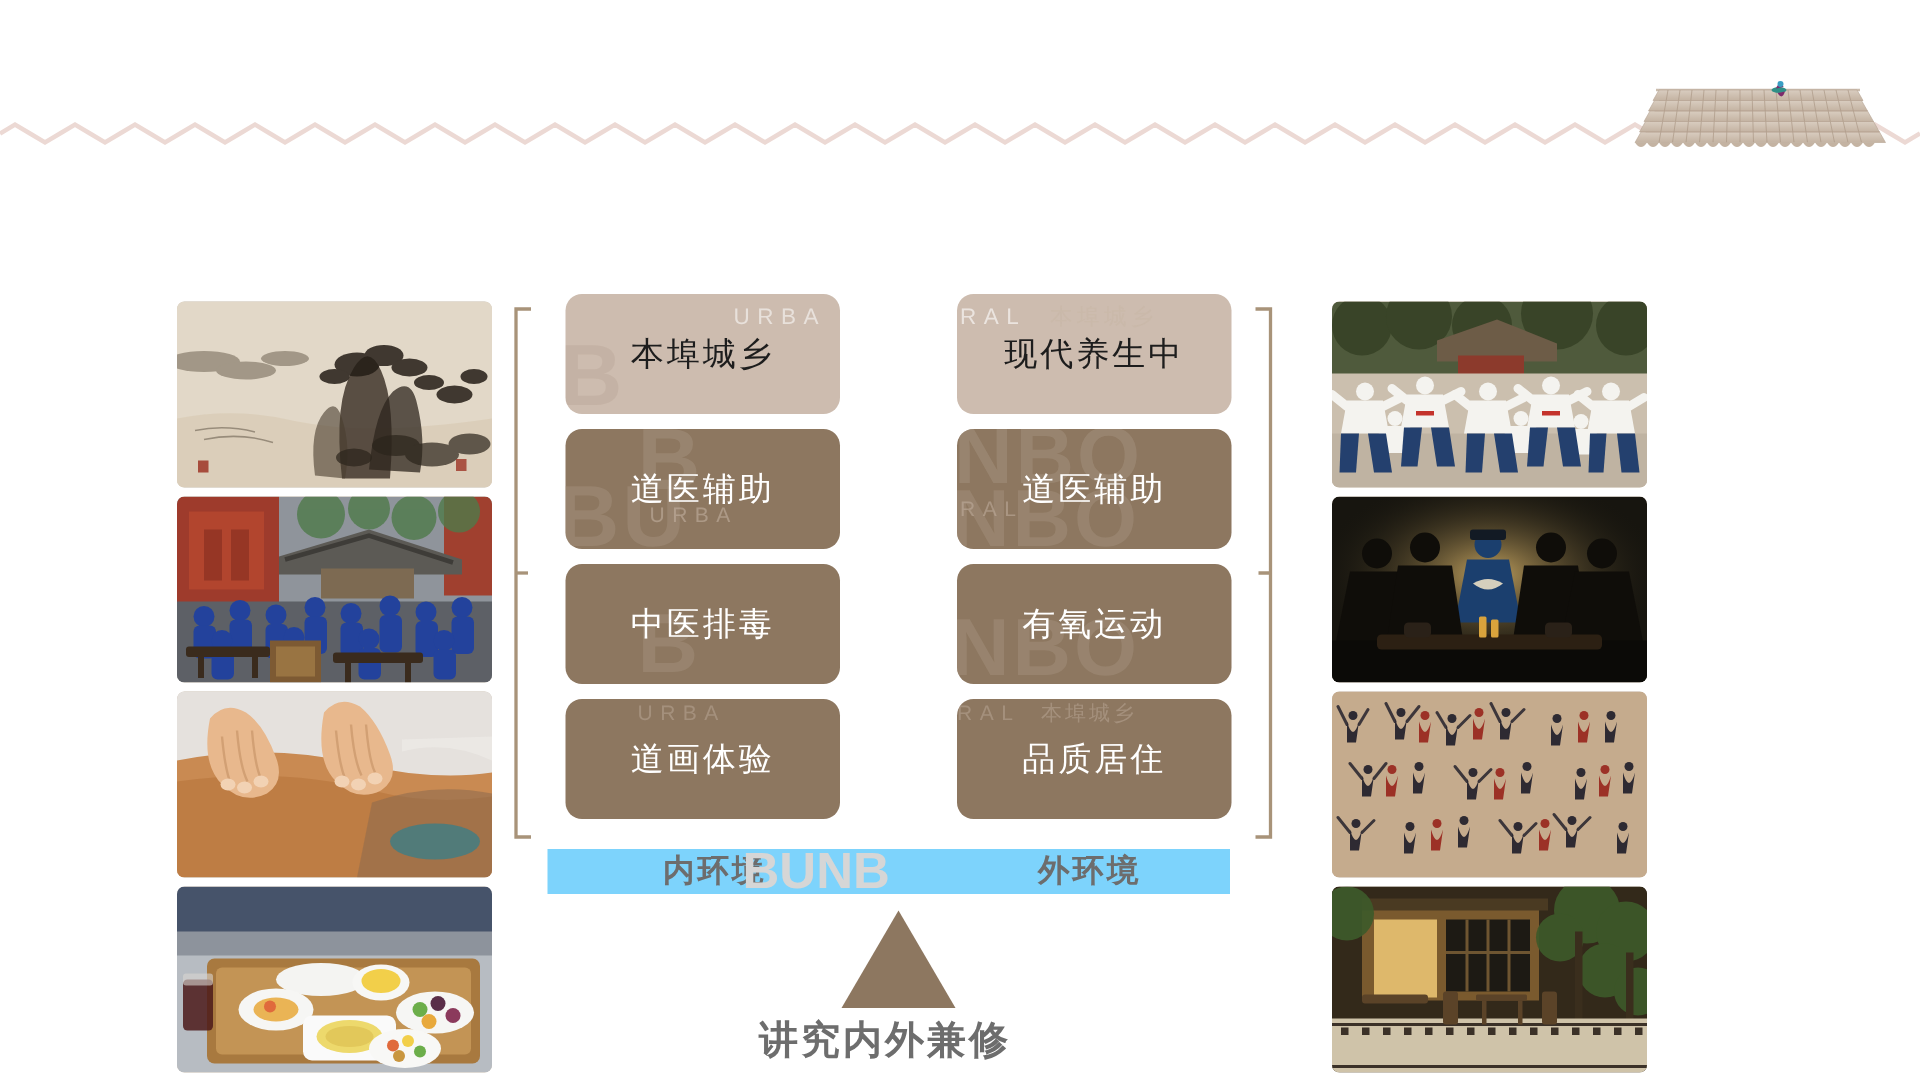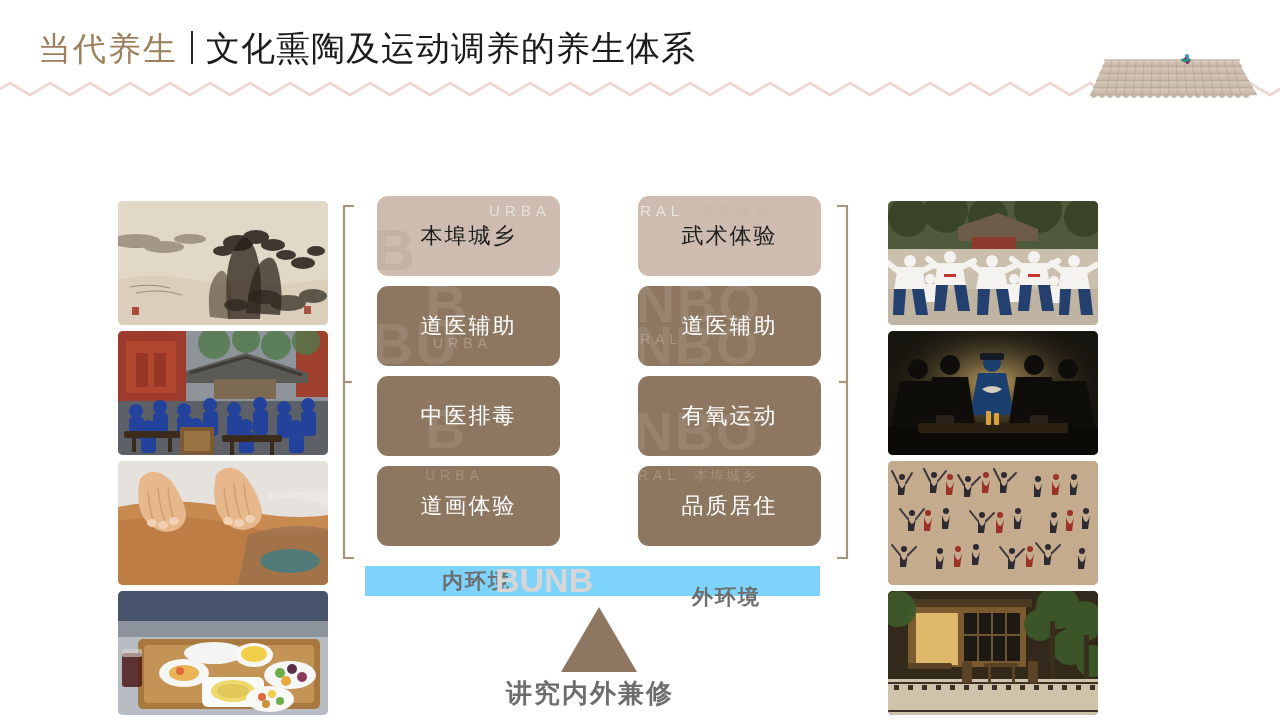--- a/index.html
+++ b/index.html
@@ -74,44 +74,39 @@
   
   .wm{position:absolute;inset:0;z-index:1;pointer-events:none;}
 
   
   .envbar-wrap{position:absolute;left:25px;top:370px;width:455px;height:30px;background:#7dd3fc;}
   .envbar-wrap .envlabel{
     position:absolute;top:0;height:40px;line-height:30px;
     font-size:21px;color:#6d6d6d;font-weight:bold;letter-spacing:2px;text-align:center;
   }
   .envlabel.inner{left:20px;width:183px;}
-  .envlabel.outer{left:270px;width:183px;margin-top:16px;}
+  .envlabel.outer{left:270px;width:183px;}
 
   
   .tri{
     position:absolute;left:221px;top:411px;width:0;height:0;
     border-left:38px solid transparent;border-right:38px solid transparent;
     border-bottom:65px solid #8d7760;
   }
   .tri-cap{
     position:absolute;left:150px;top:480px;width:200px;text-align:center;
     font-size:26px;font-weight:bold;color:#6d6d6d;letter-spacing:2px;
   }
 </style>
 </head>
 <body>
 
 <div class="slide">
 
   <div class="header">
-    <div class="title-row">
-      <span class="title-kicker">当代养生</span>
-      <span class="title-sep"></span>
-      <span class="title-main">文化熏陶及运动调养的养生体系</span>
-    </div>
 
     <svg class="wave" viewBox="0 0 1280 18" preserveAspectRatio="none">
       <path d="M0 9 L10 3 L20 9 L30 15 L40 9 L50 3 L60 9 L70 15 L80 9 L90 3 L100 9 L110 15 L120 9 L130 3 L140 9 L150 15 L160 9 L170 3 L180 9 L190 15 L200 9 L210 3 L220 9 L230 15 L240 9 L250 3 L260 9 L270 15 L280 9 L290 3 L300 9 L310 15 L320 9 L330 3 L340 9 L350 15 L360 9 L370 3 L380 9 L390 15 L400 9 L410 3 L420 9 L430 15 L440 9 L450 3 L460 9 L470 15 L480 9 L490 3 L500 9 L510 15 L520 9 L530 3 L540 9 L550 15 L560 9 L570 3 L580 9 L590 15 L600 9 L610 3 L620 9 L630 15 L640 9 L650 3 L660 9 L670 15 L680 9 L690 3 L700 9 L710 15 L720 9 L730 3 L740 9 L750 15 L760 9 L770 3 L780 9 L790 15 L800 9 L810 3 L820 9 L830 15 L840 9 L850 3 L860 9 L870 15 L880 9 L890 3 L900 9 L910 15 L920 9 L930 3 L940 9 L950 15 L960 9 L970 3 L980 9 L990 15 L1000 9 L1010 3 L1020 9 L1030 15 L1040 9 L1050 3 L1060 9 L1070 15 L1080 9 L1090 3 L1100 9 L1110 15 L1120 9 L1130 3 L1140 9 L1150 15 L1160 9 L1170 3 L1180 9 L1190 15 L1200 9 L1210 3 L1220 9 L1230 15 L1240 9 L1250 3 L1260 9 L1270 15 L1280 9" fill="none" stroke="#ecd9d4" stroke-width="3"></path>
     </svg>
 
     <svg class="roof-deco" viewBox="0 0 200 82">
       <defs>
         <linearGradient id="roofg" x1="0" y1="0" x2="0" y2="1">
           <stop offset="0" stop-color="#d9cdc0"></stop>
           <stop offset="1" stop-color="#c4b3a2"></stop>
@@ -645,21 +640,21 @@
           <span class="lbl">道画体验</span>
         </div>
       </div>
 
       <div class="card-col">
         <div class="card light">
           <svg class="wm" viewBox="0 0 183 80" preserveAspectRatio="none">
             <text x="2" y="20" font-family="Liberation Sans, sans-serif" font-size="15" letter-spacing="5" fill="#ffffff" opacity=".6">RAL</text>
             <text x="62" y="20" font-family="Liberation Sans, sans-serif" font-size="15" letter-spacing="3" fill="#c9b8a8" opacity=".75">本埠城乡</text>
           </svg>
-          <span class="lbl">武术体验</span>
+          <span class="lbl">现代养生中</span>
         </div>
         <div class="card dark">
           <svg class="wm" viewBox="0 0 183 80" preserveAspectRatio="none">
             <text x="-2" y="36" font-family="Liberation Sans, sans-serif" font-size="54" font-weight="bold" fill="#a3907c" opacity=".55">NBO</text>
             <text x="-4" y="78" font-family="Liberation Sans, sans-serif" font-size="54" font-weight="bold" fill="#a3907c" opacity=".5">NBO</text>
             <text x="2" y="58" font-family="Liberation Sans, sans-serif" font-size="14" letter-spacing="5" fill="#c2b0a0" opacity=".55">RAL</text>
           </svg>
           <span class="lbl">道医辅助</span>
         </div>
         <div class="card dark">

